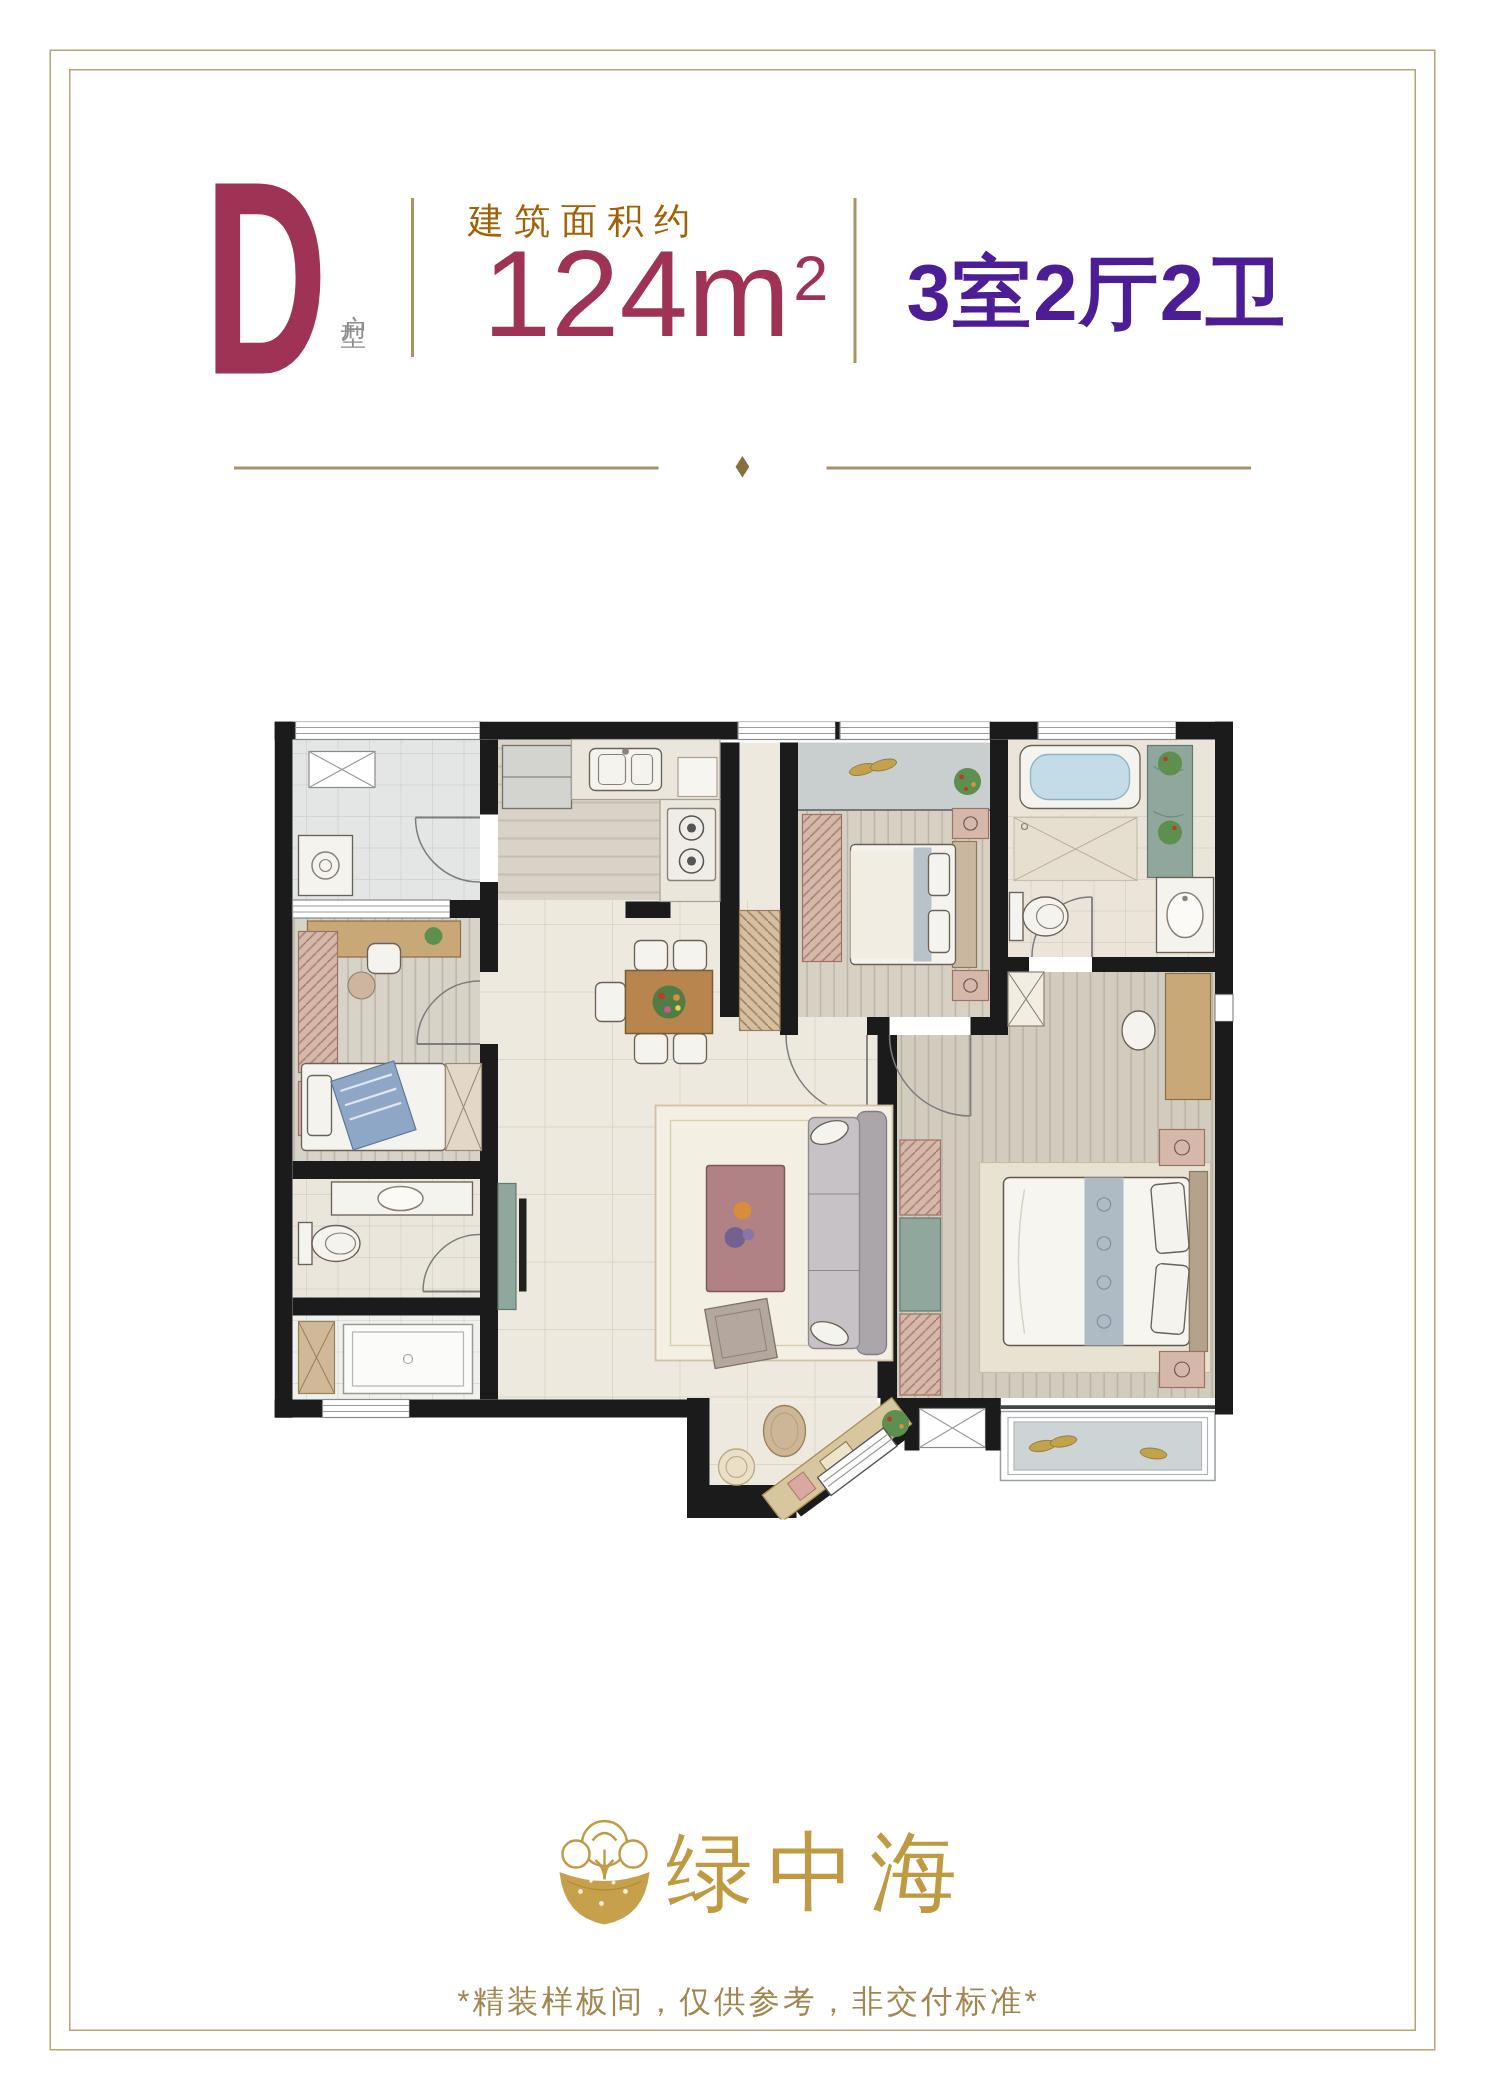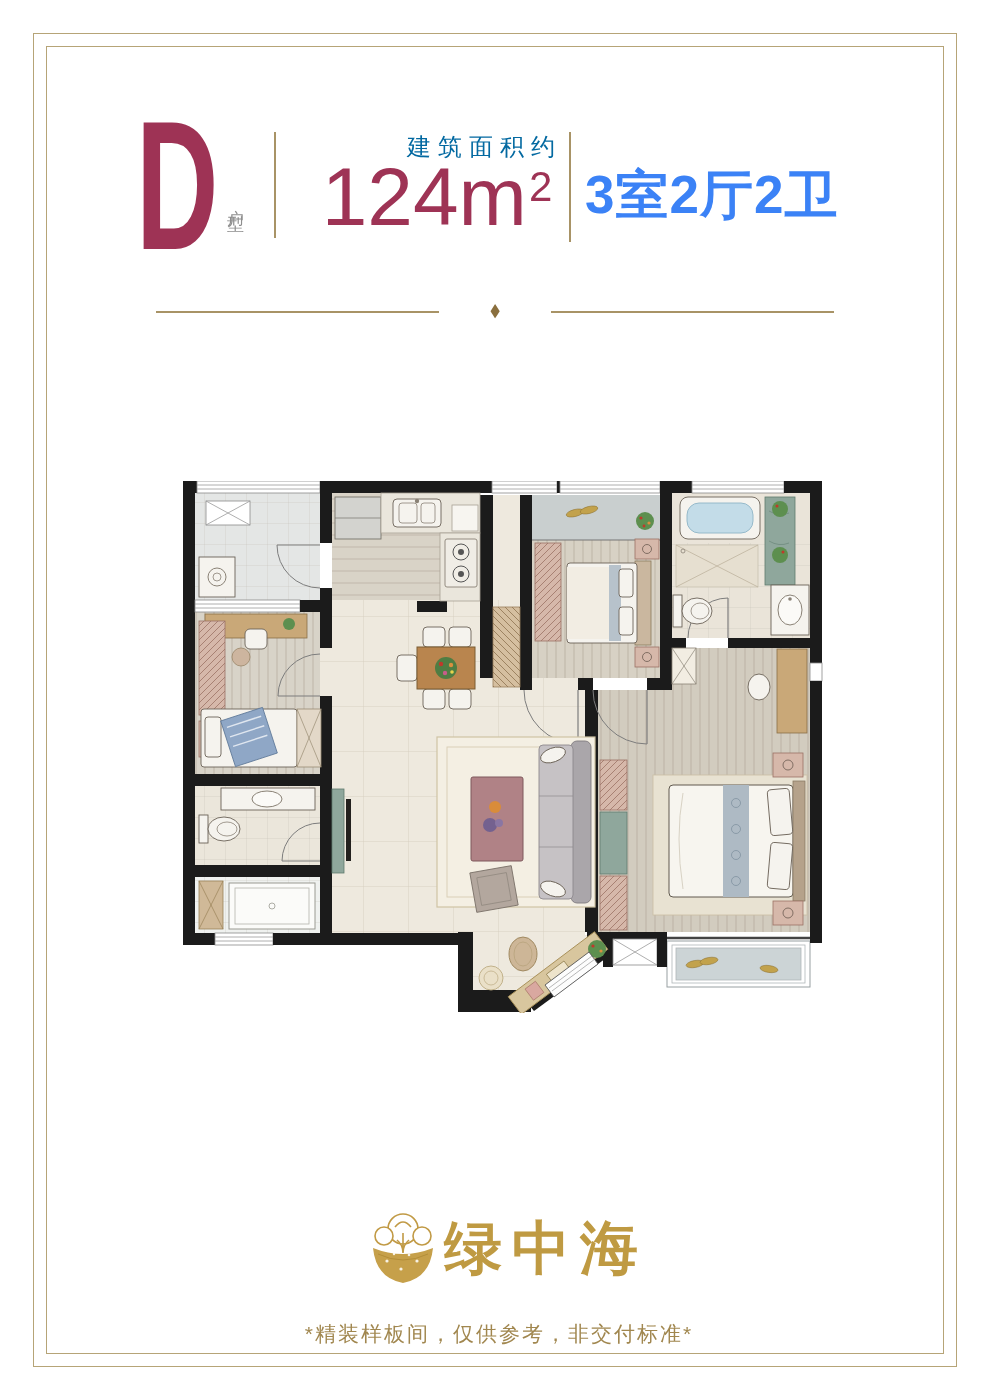--- a/index.html
+++ b/index.html
@@ -10,46 +10,46 @@
   .frame-inner{position:absolute;left:46px;top:46px;right:46px;bottom:46px;
                border:1.5px solid #b6a477;pointer-events:none;}
   
   .d-letter{position:absolute;left:136px;top:114px;font-size:184px;line-height:0.78;
             font-weight:bold;color:#9e3355;transform:scaleX(0.62);transform-origin:left top;}
   .unit-label{position:absolute;left:224px;top:196px;writing-mode:vertical-rl;
               font-size:17px;letter-spacing:6px;color:#8e8e8e;}
   .vline{position:absolute;width:1.5px;background:#a89366;}
   .vline1{left:274px;top:132px;height:106px;}
   .vline2{left:569px;top:132px;height:110px;}
-  .area-caption{position:absolute;left:312px;top:131px;width:250px;text-align:right;
-                font-size:24px;letter-spacing:7px;color:#0369a1;}
+  .area-caption{position:absolute;left:312px;top:131px;width:250px;text-align:left;
+                font-size:24px;letter-spacing:7px;color:#a16207;}
   .area-value{position:absolute;left:302px;top:156px;width:270px;text-align:center;
               font-size:82px;font-weight:normal;color:#9e3355;line-height:1;}
   .area-value sup{font-size:42px;vertical-align:24px;margin-left:2px;}
-  .rooms-text{position:absolute;left:585px;top:160px;width:292px;
-              font-size:53px;font-weight:600;color:#3b82f6;letter-spacing:1px;}
+  .rooms-text{position:absolute;left:585px;top:160px;width:292px;text-align:center;
+              font-size:53px;font-weight:600;color:#4c1d95;letter-spacing:1px;}
   
   .div-line{position:absolute;top:311px;width:283px;height:2px;background:#a89366;}
   .div-line.left{left:156px;} .div-line.right{left:551px;}
   .div-diamond{position:absolute;left:480px;top:301px;width:30px;text-align:center;
                font-size:15px;color:#8a6f3e;transform:scale(0.8,1.25);}
   
   .plan{position:absolute;left:183px;top:481px;}
   .wall{fill:#1b1b1b;}
   .win{fill:#ffffff;stroke:#8a8a8a;stroke-width:0.8;}
   .winline{stroke:#9a9a9a;stroke-width:0.8;fill:none;}
   .furn{fill:#f5f3ee;stroke:#6b6257;stroke-width:0.9;}
   .wood{fill:#c9a878;stroke:#8a6f47;stroke-width:0.8;}
   .pinkf{fill:#d6b8aa;stroke:#9c7264;stroke-width:0.8;}
   .marble{fill:#8fa79c;stroke:#5f7a6e;stroke-width:0.8;}
   .arc{fill:none;stroke:#7d7d7d;stroke-width:1;}
   .leaf{stroke:#7d7d7d;stroke-width:1.2;}
   
   .brand-emblem{position:absolute;left:366px;top:1202px;}
-  .brand-text{position:absolute;left:444px;top:1210px;font-size:58px;font-weight:bold;
+  .brand-text{position:absolute;left:444px;top:1210px;font-size:58px;font-weight:normal;
               letter-spacing:10px;color:#bf9a42;}
   .disclaimer{position:absolute;left:4px;width:990px;top:1320px;text-align:center;
               font-size:21px;letter-spacing:2px;font-weight:500;color:#a1874f;}
 </style>
 </head>
 <body>
 
 <div id="canvas">
   <div class="frame-outer"></div>
   <div class="frame-inner"></div>

